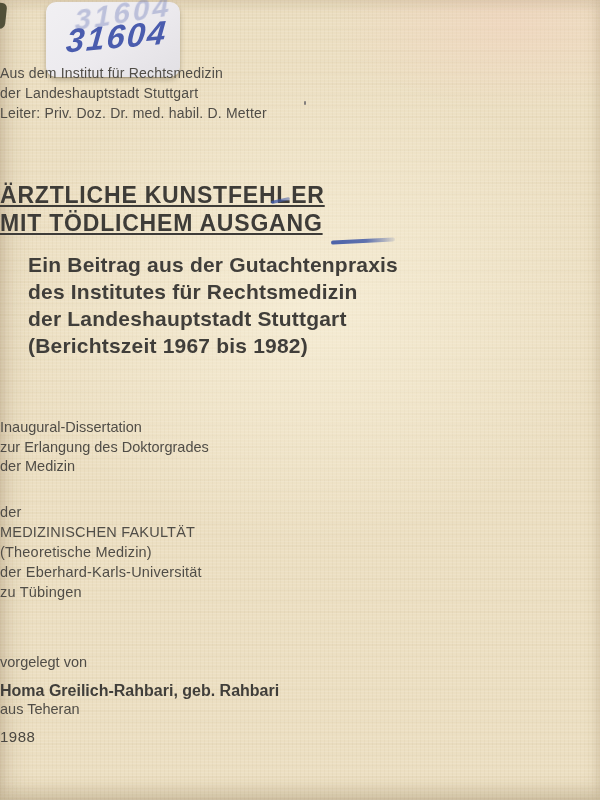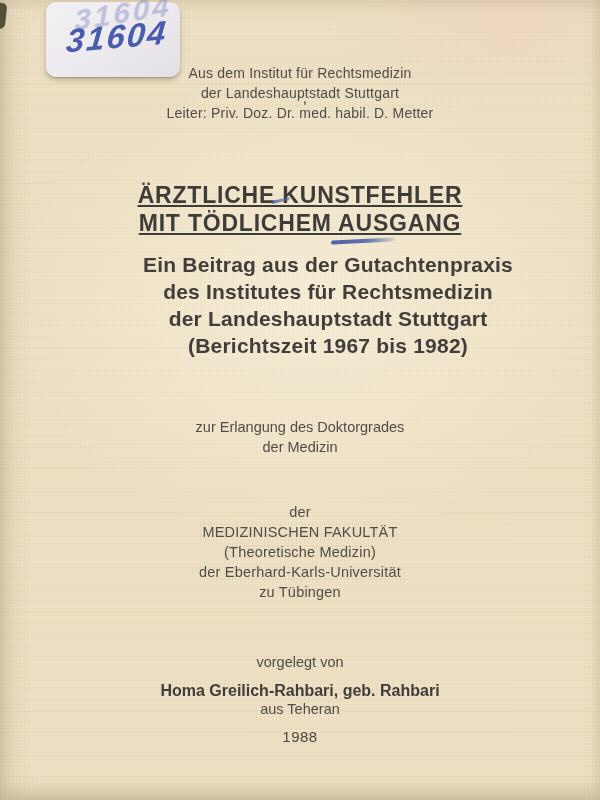--- a/index.html
+++ b/index.html
@@ -16,21 +16,21 @@
       radial-gradient(ellipse 260px 120px at 85% 3%, rgba(243,205,188,0.40), rgba(243,205,188,0) 70%),
       radial-gradient(ellipse 430px 330px at 52% 38%, rgba(255,249,230,0.50), rgba(255,249,230,0) 72%),
       repeating-linear-gradient(0deg, rgba(255,255,255,0.10) 0px, rgba(255,255,255,0.10) 1px, rgba(0,0,0,0) 1px, rgba(0,0,0,0) 3px),
       repeating-linear-gradient(90deg, rgba(138,114,70,0.05) 0px, rgba(138,114,70,0.05) 1px, rgba(0,0,0,0) 1px, rgba(0,0,0,0) 4px),
       repeating-linear-gradient(0deg, rgba(160,135,85,0.04) 0px, rgba(160,135,85,0.04) 2px, rgba(0,0,0,0) 2px, rgba(0,0,0,0) 11px);
     box-shadow:
       inset 0 -9px 16px rgba(110,92,55,0.20),
       inset 12px 0 22px rgba(110,92,55,0.10),
       inset 0 4px 10px rgba(170,140,110,0.12);
   }
-  .block { position: absolute; left: 0; width: 600px; text-align: center; }
+  .block { position: absolute; left: 0; width: 600px; }
   .institute  { top: 63px;  font-size: 14px; line-height: 20px; color: #504d47; letter-spacing: 0.2px; }
   .title      { top: 181px; font-size: 23px; line-height: 28px; font-weight: bold; color: #3e3c38; letter-spacing: 0.8px; text-decoration: underline; }
   .subtitle   { top: 251px; font-size: 21px; line-height: 27px; font-weight: bold; color: #403e3a; letter-spacing: 0.2px; padding-left: 28px; }
   .dissert    { top: 418px; font-size: 14.5px; line-height: 19.5px; color: #504d47; }
   .faculty    { top: 494px; font-size: 14.5px; line-height: 20px; color: #504d47; letter-spacing: 0.2px; margin-top: 8px; }
   .vorgelegt  { top: 652px; font-size: 14.5px; line-height: 20px; color: #504d47; }
   .author     { top: 681px; font-size: 16px;  line-height: 20px; font-weight: bold; color: #403e3a; }
   .origin     { top: 699px; font-size: 14.5px; line-height: 20px; color: #504d47; }
   .year       { top: 727px; font-size: 15px;  line-height: 20px; color: #4a4741; letter-spacing: 0.5px; }
 
@@ -119,20 +119,21 @@
   <div class="pen-underline"></div>
 
   <div class="block subtitle">
     <div>Ein Beitrag aus der Gutachtenpraxis</div>
     <div>des Institutes für Rechtsmedizin</div>
     <div>der Landeshauptstadt Stuttgart</div>
     <div>(Berichtszeit 1967 bis 1982)</div>
   </div>
 
   <div class="block dissert">
+    <div>Inaugural-Dissertation</div>
     <div>zur Erlangung des Doktorgrades</div>
     <div>der Medizin</div>
   </div>
 
   <div class="block faculty">
     <div>der</div>
     <div>MEDIZINISCHEN FAKULTÄT</div>
     <div>(Theoretische Medizin)</div>
     <div>der Eberhard-Karls-Universität</div>
     <div>zu Tübingen</div>

